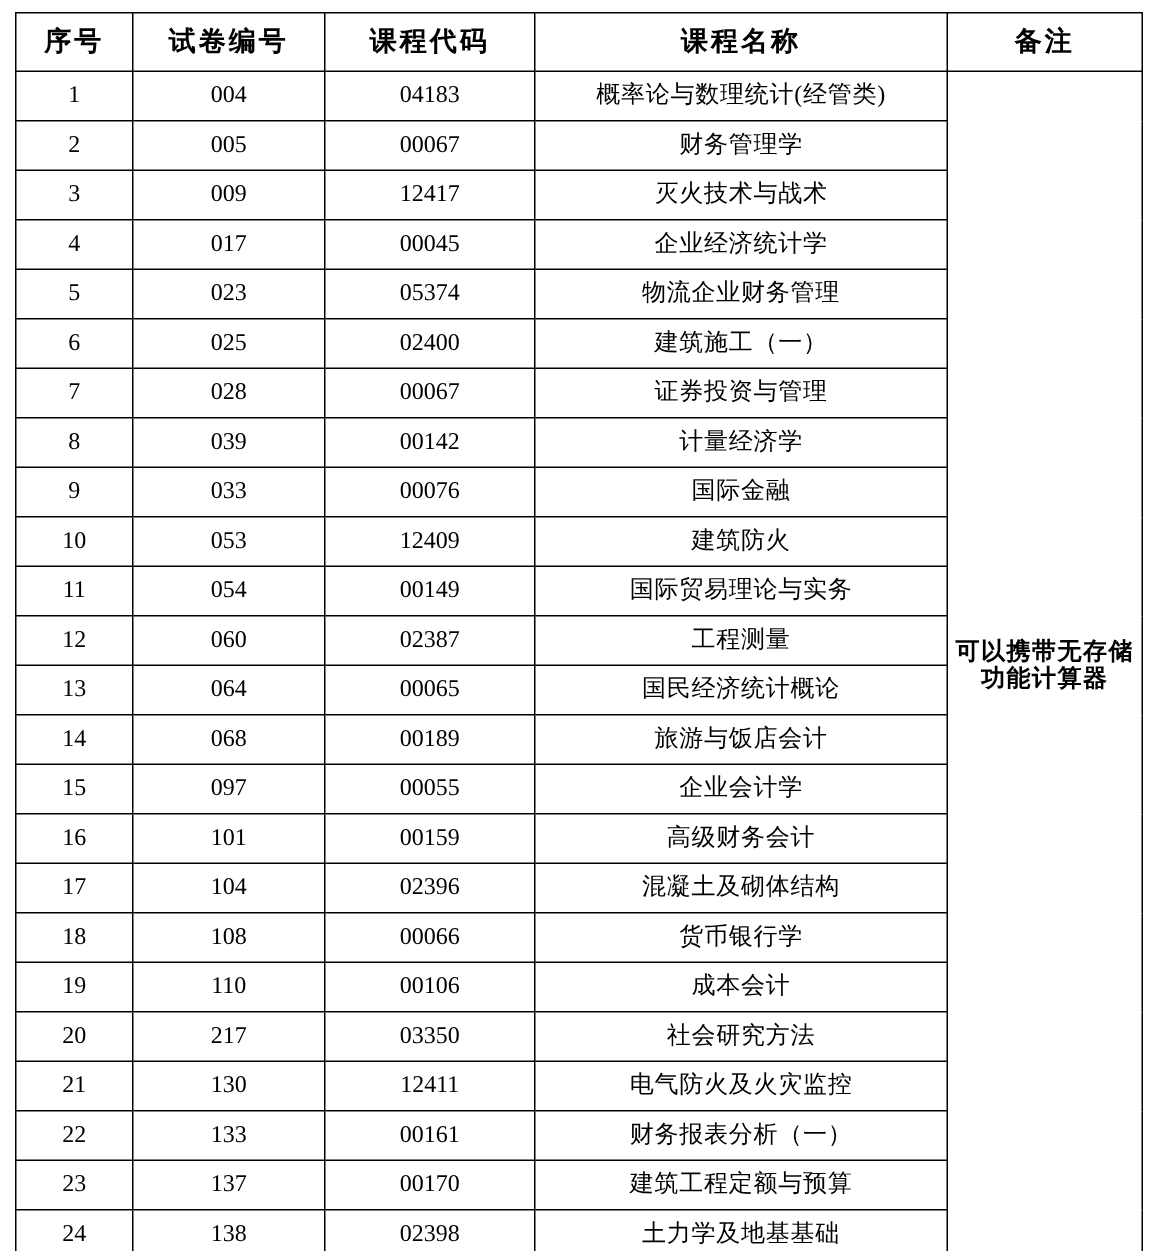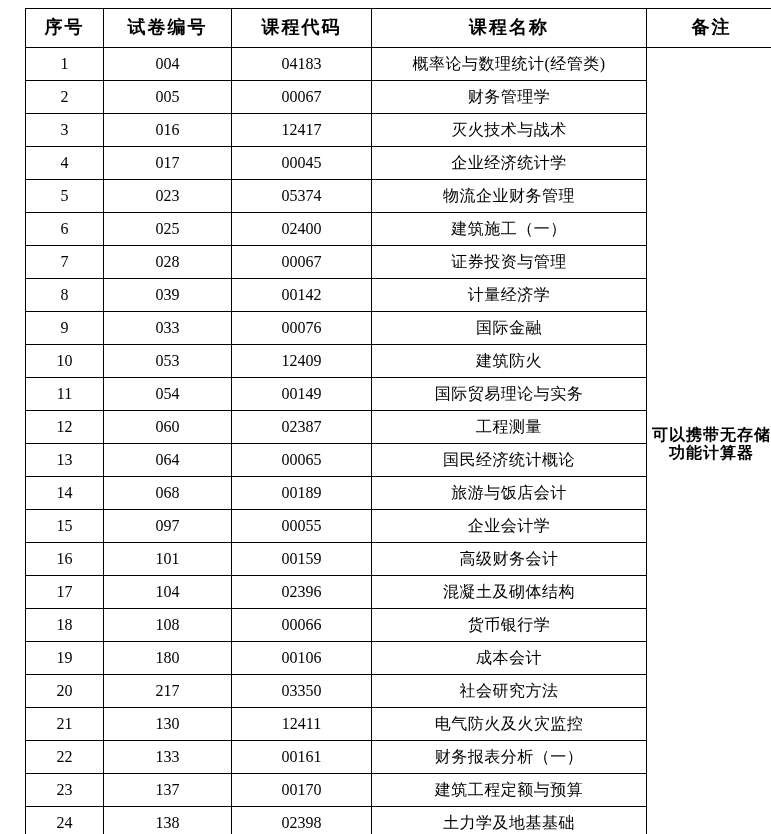--- a/index.html
+++ b/index.html
@@ -10,21 +10,21 @@
   body {
     width: 771px;
     height: 834px;
     font-family: "Liberation Serif", "DejaVu Serif", serif;
     color: #000000;
   }
   .sheet {
     width: 771px;
     height: 834px;
     box-sizing: border-box;
-    padding: 8px 10px 0 25px;
+    padding: 8px 10px 0 10px;
   }
   table.exam-table {
     border-collapse: collapse;
     width: 751px;
     table-layout: fixed;
   }
   table.exam-table th,
   table.exam-table td {
     border: 1px solid #000000;
     text-align: center;
@@ -94,21 +94,21 @@
         <td class="remark" rowspan="24">可以携带无存储功能计算器</td>
       </tr>
       <tr>
         <td class="seq">2</td>
         <td class="paper">005</td>
         <td class="code">00067</td>
         <td class="cname">财务管理学</td>
       </tr>
       <tr>
         <td class="seq">3</td>
-        <td class="paper">016</td>
+        <td class="paper">009</td>
         <td class="code">12417</td>
         <td class="cname">灭火技术与战术</td>
       </tr>
       <tr>
         <td class="seq">4</td>
         <td class="paper">017</td>
         <td class="code">00045</td>
         <td class="cname">企业经济统计学</td>
       </tr>
       <tr>
@@ -190,21 +190,21 @@
         <td class="cname">混凝土及砌体结构</td>
       </tr>
       <tr>
         <td class="seq">18</td>
         <td class="paper">108</td>
         <td class="code">00066</td>
         <td class="cname">货币银行学</td>
       </tr>
       <tr>
         <td class="seq">19</td>
-        <td class="paper">180</td>
+        <td class="paper">110</td>
         <td class="code">00106</td>
         <td class="cname">成本会计</td>
       </tr>
       <tr>
         <td class="seq">20</td>
         <td class="paper">217</td>
         <td class="code">03350</td>
         <td class="cname">社会研究方法</td>
       </tr>
       <tr>

